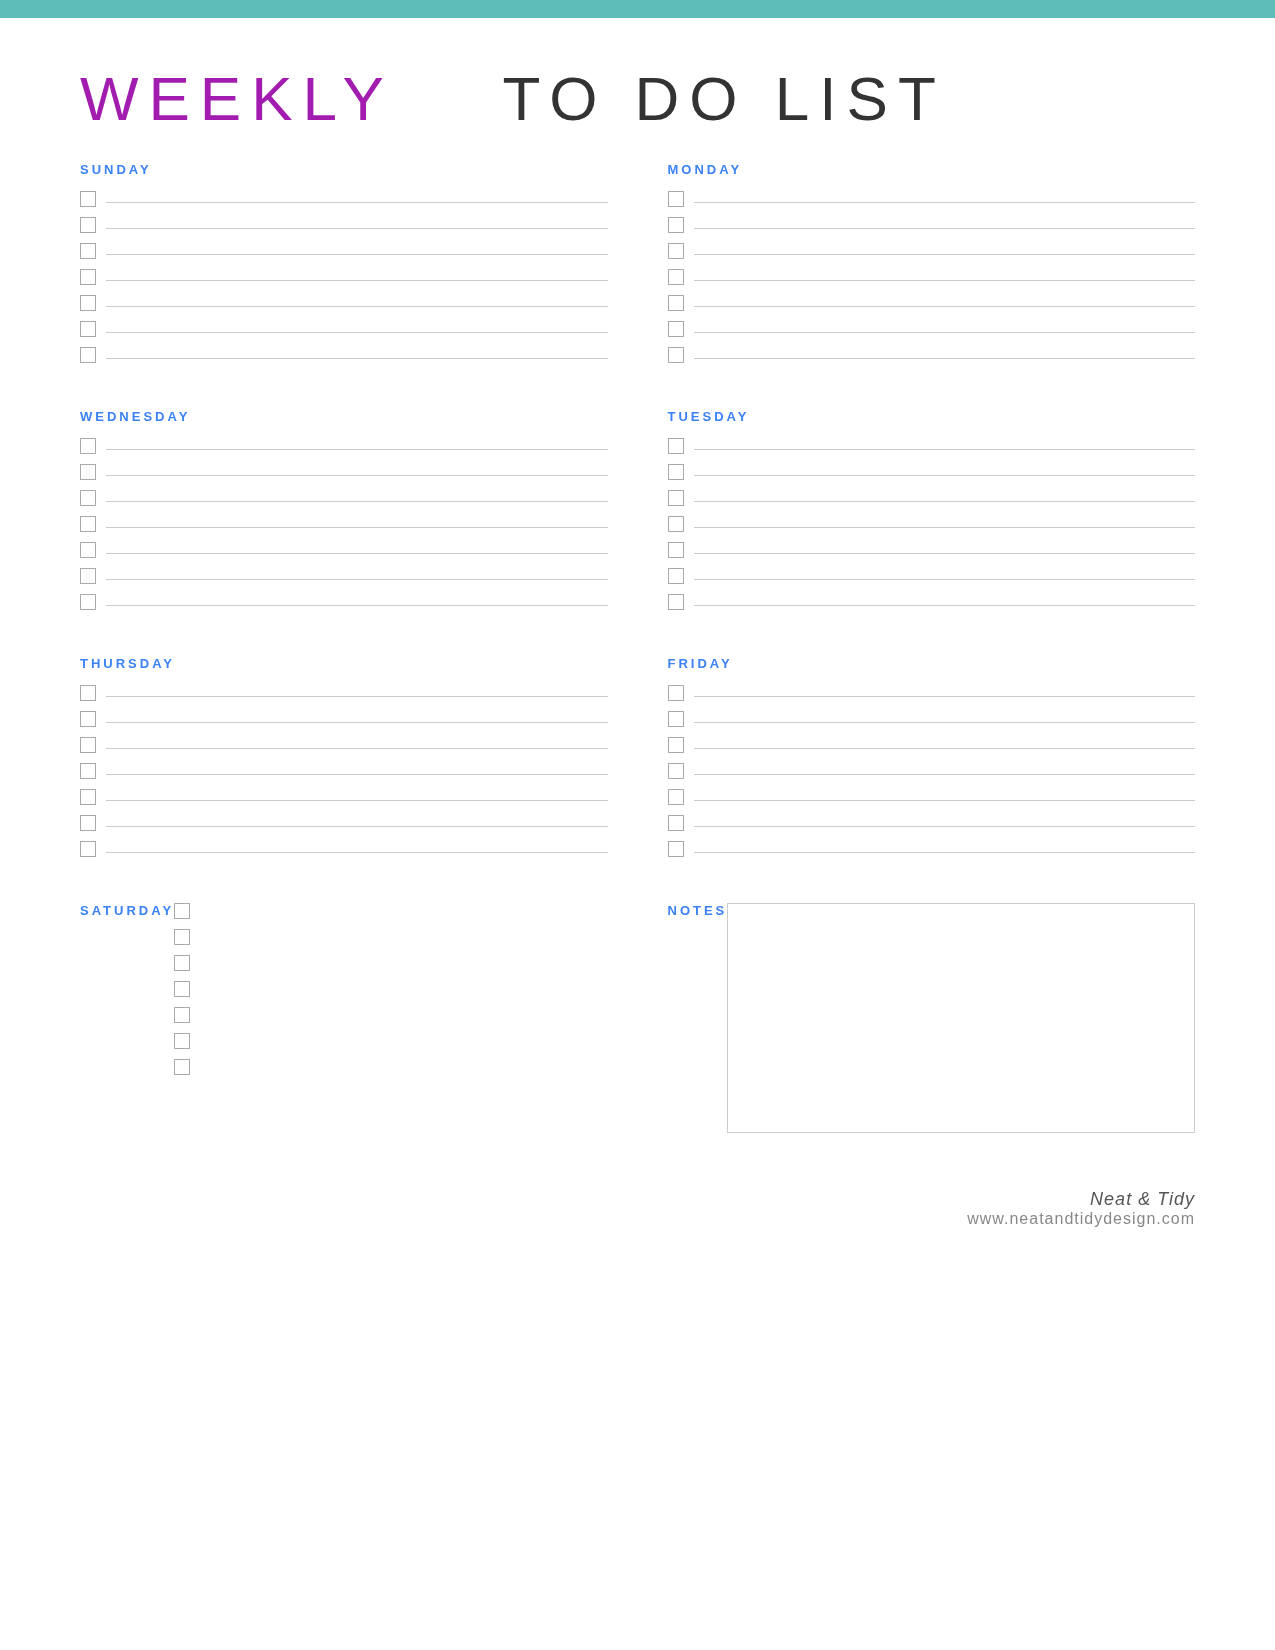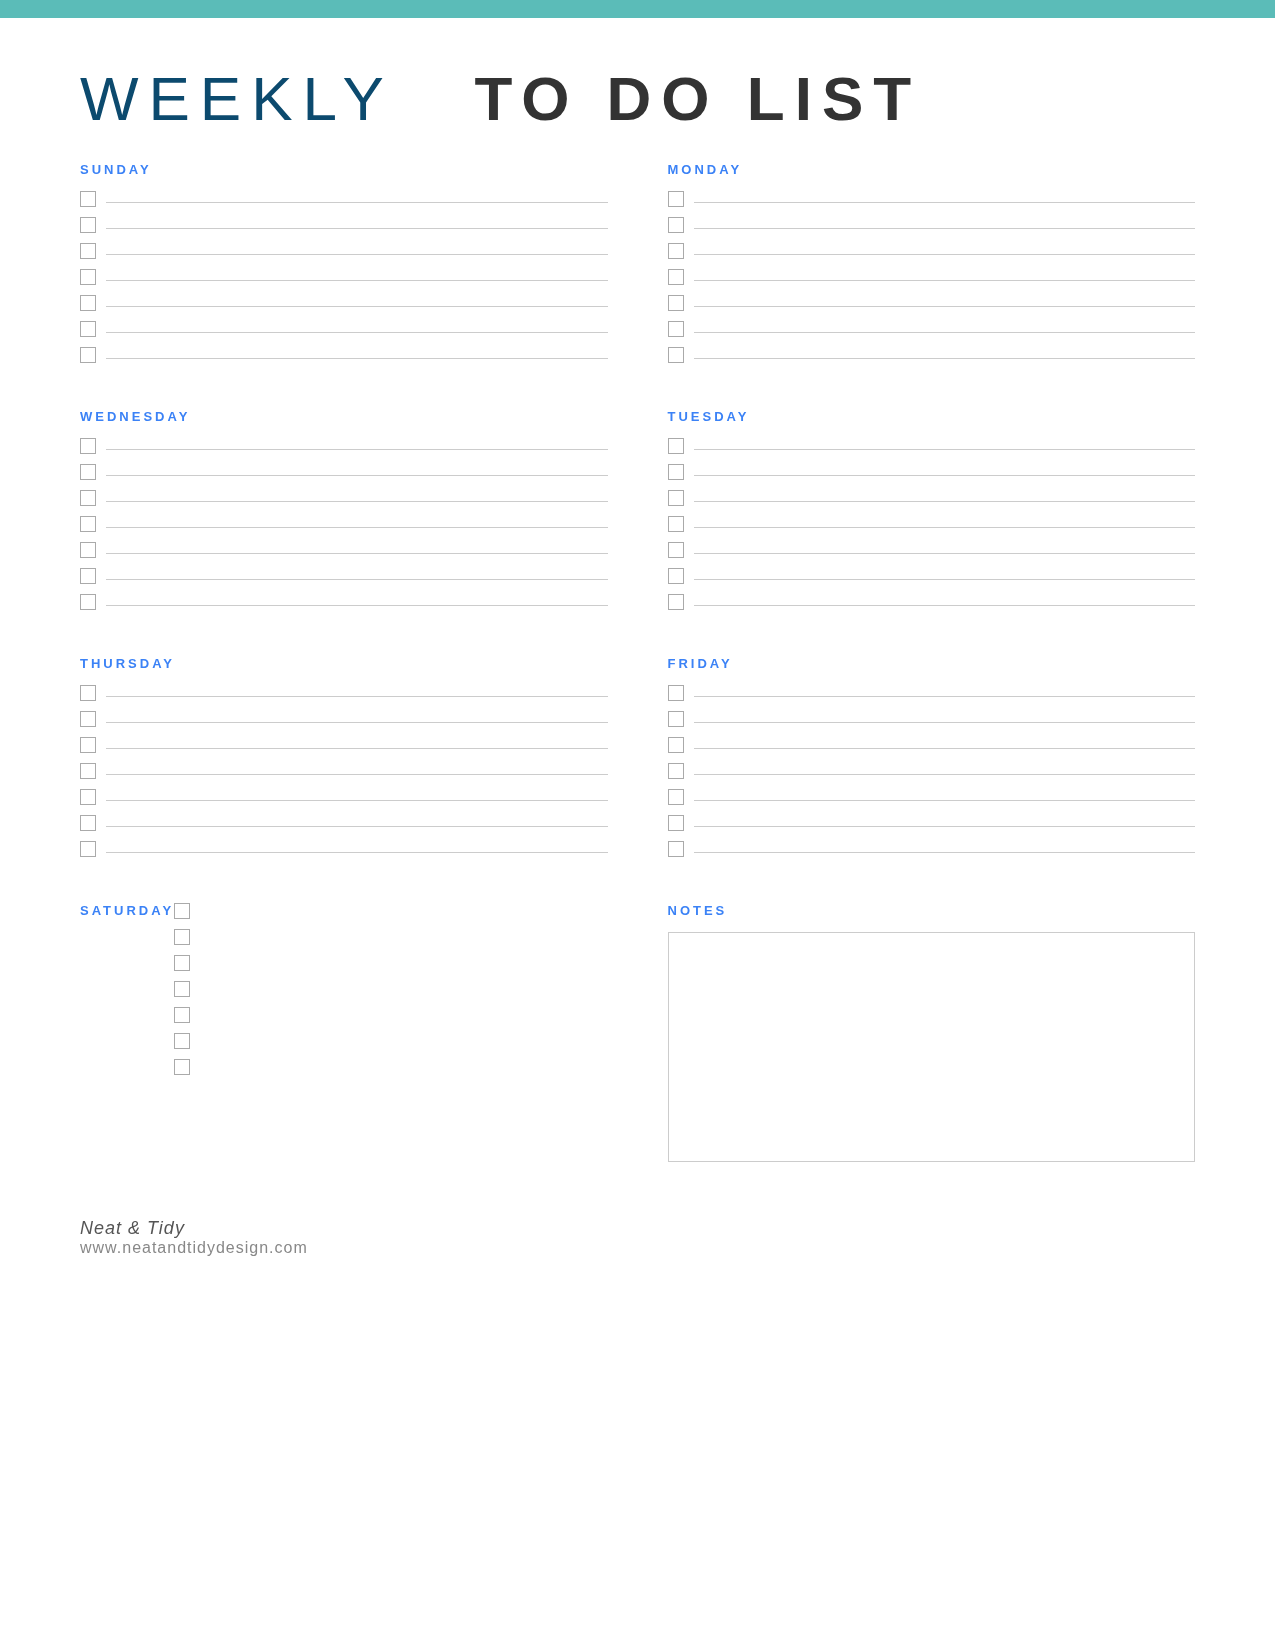--- a/index.html
+++ b/index.html
@@ -38,27 +38,28 @@
     .title-area h1 {
       font-size: 62px;
       font-weight: 300;
       letter-spacing: 10px;
       color: #333;
       text-transform: uppercase;
       line-height: 1;
     }
 
     .title-area h1 .weekly {
-      color: #0c4a6e;
+      color: #a21caf;
       font-weight: 300;
     }
 
     .title-area h1 .todo {
       color: #333;
-      font-weight: 700;
+      font-weight: 400;
+      margin-left: 28px;
     }
 
     .grid {
       display: grid;
       grid-template-columns: 1fr 1fr;
       gap: 0 60px;
     }
 
     .day-section {
       margin-bottom: 36px;
@@ -96,32 +97,32 @@
       flex: 1;
       height: 1px;
       background: #ccc;
       margin-top: 10px;
       align-self: flex-end;
       margin-bottom: 4px;
     }
 
     .notes-section {
       display: flex;
-      flex-direction: column;
+      flex-direction: row;
     }
 
     .notes-box {
       border: 1.5px solid #ccc;
       flex: 1;
       min-height: 230px;
       margin-top: 0;
     }
 
     .bottom-brand {
-      text-align: left;
+      text-align: right;
       margin-top: 20px;
       padding-bottom: 20px;
     }
 
     .brand-name {
       font-size: 18px;
       font-style: italic;
       color: #555;
       letter-spacing: 1px;
       font-weight: 400;

